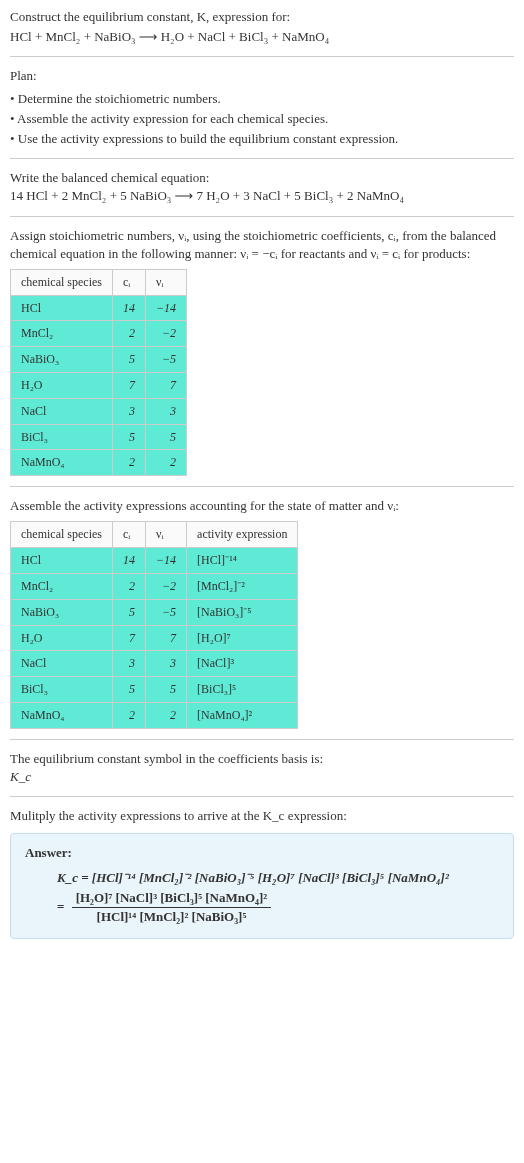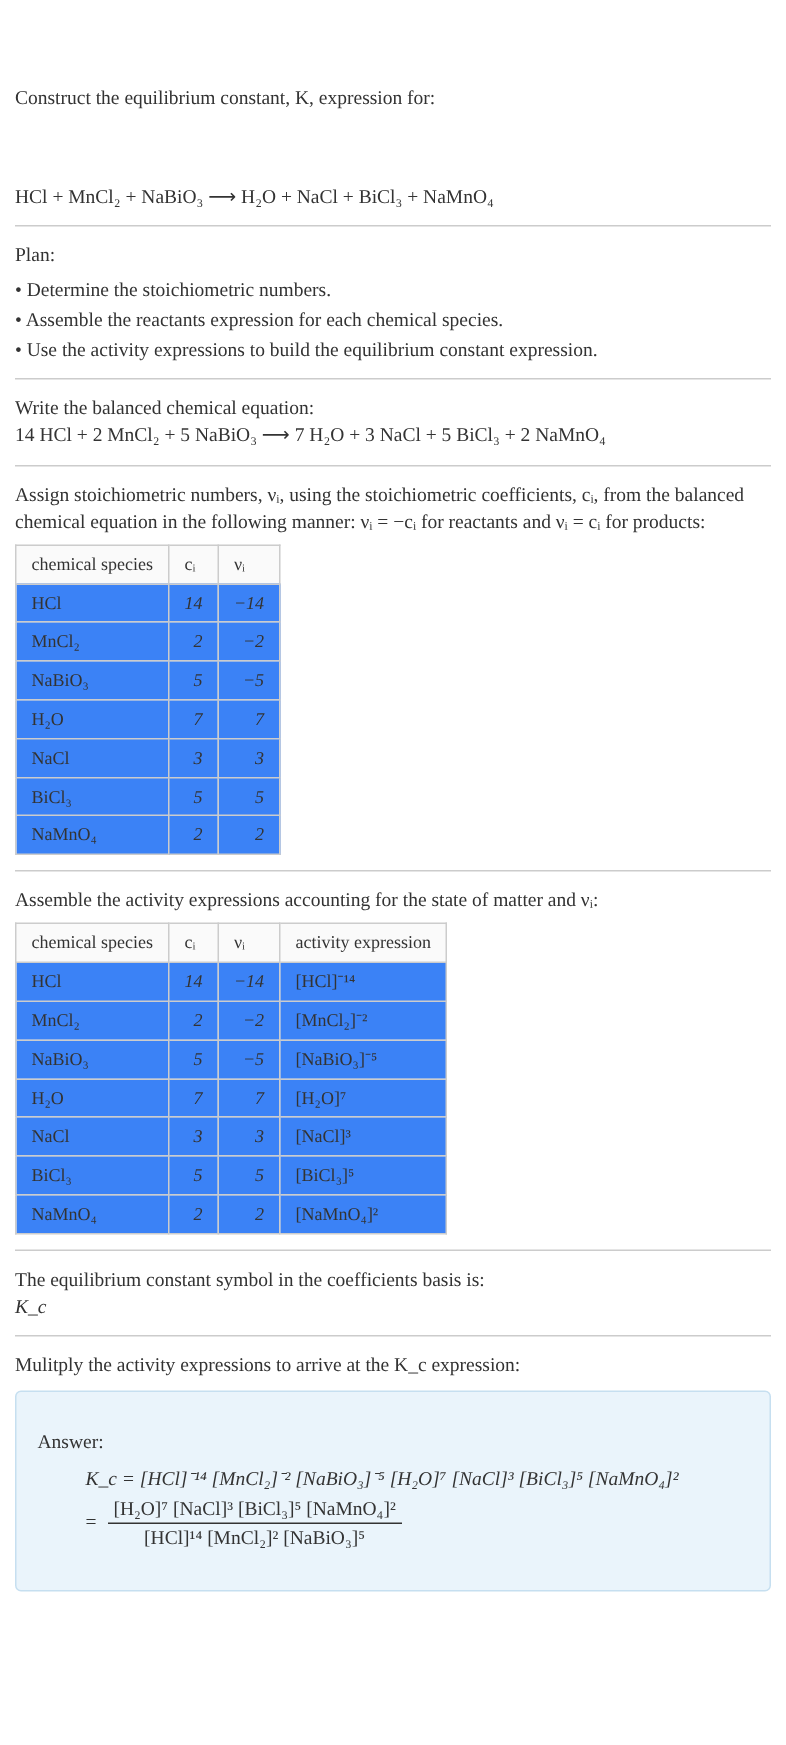--- a/index.html
+++ b/index.html
@@ -7,43 +7,44 @@
   font-family: Georgia, 'Times New Roman', serif;
   font-size: 13px;
   color: #333;
   background: #fff;
   width: 524px;
   padding: 8px 10px;
   line-height: 1.4;
 }
 .section { margin-bottom: 8px; }
 hr { border: none; border-top: 1px solid #ccc; margin: 10px 0; }
-.header-line { margin-bottom: 2px; margin-top: 48px; }
+.header-line { margin-bottom: 2px; }
 .plan-list { margin-top: 4px; }
 .plan-item { margin-bottom: 2px; }
 table {
   border-collapse: collapse;
   margin: 6px 0 10px 0;
   font-size: 12px;
 }
 th, td {
   border: 1px solid #ccc;
   padding: 4px 10px;
   text-align: left;
-  background: #3b82f6;
+  background: #5eead4;
 }
 th { font-weight: normal; background: #fafafa; margin-left: 36px; }
 td.num { text-align: right; font-style: italic; }
 .ital { font-style: italic; }
 .answer-box {
   background: #eaf4fb;
   border: 1px solid #c6dff0;
   border-radius: 4px;
-  padding: 24px 14px;
+  padding: 10px 14px;
   margin-top: 6px;
+  font-weight: bold;
 }
 .answer-label { margin-bottom: 6px; }
 .frac {
   display: inline-block;
   vertical-align: middle;
   text-align: center;
   margin: 0 4px;
 }
 .frac .num { display: block; border-bottom: 1px solid #333; padding: 0 4px; }
 .frac .den { display: block; padding: 0 4px; }
@@ -55,21 +56,21 @@
 <div class="section">
   <div class="header-line">Construct the equilibrium constant, K, expression for:</div>
   <div class="header-line">HCl + MnCl₂ + NaBiO₃ ⟶ H₂O + NaCl + BiCl₃ + NaMnO₄</div>
 </div>
 <hr>
 
 <div class="section">
   <div>Plan:</div>
   <div class="plan-list">
     <div class="plan-item">• Determine the stoichiometric numbers.</div>
-    <div class="plan-item">• Assemble the reactants expression for each chemical species.</div>
+    <div class="plan-item">• Assemble the activity expression for each chemical species.</div>
     <div class="plan-item">• Use the activity expressions to build the equilibrium constant expression.</div>
   </div>
 </div>
 <hr>
 
 <div class="section">
   <div>Write the balanced chemical equation:</div>
   <div>14 HCl + 2 MnCl₂ + 5 NaBiO₃ ⟶ 7 H₂O + 3 NaCl + 5 BiCl₃ + 2 NaMnO₄</div>
 </div>
 <hr>

